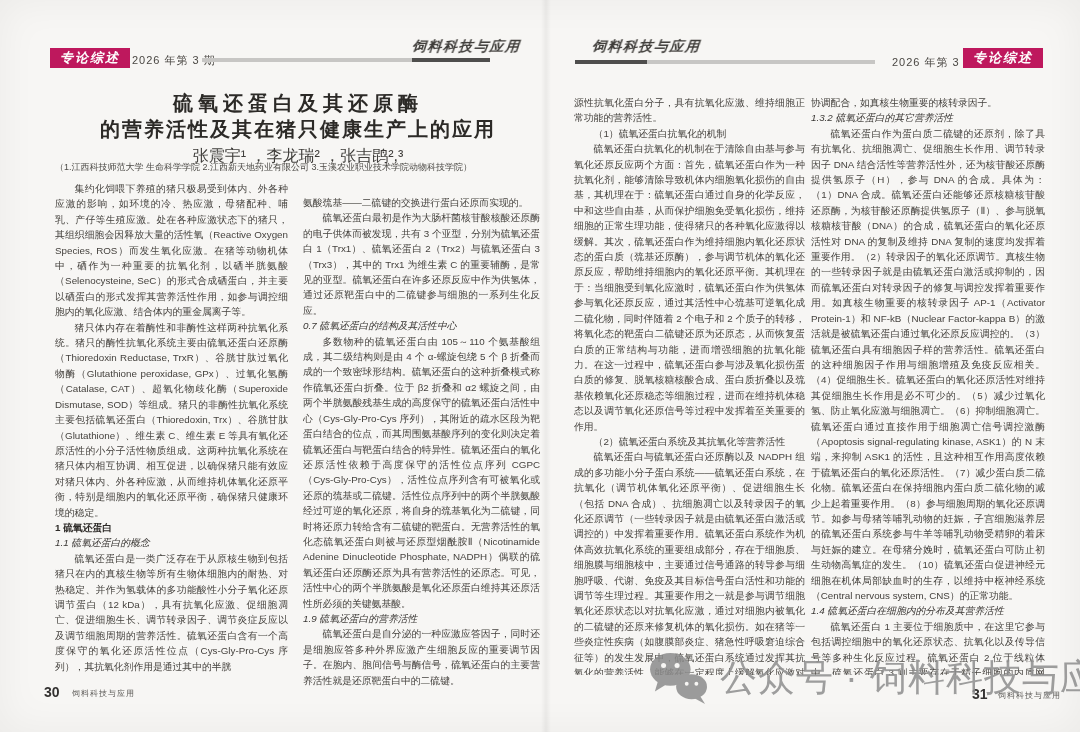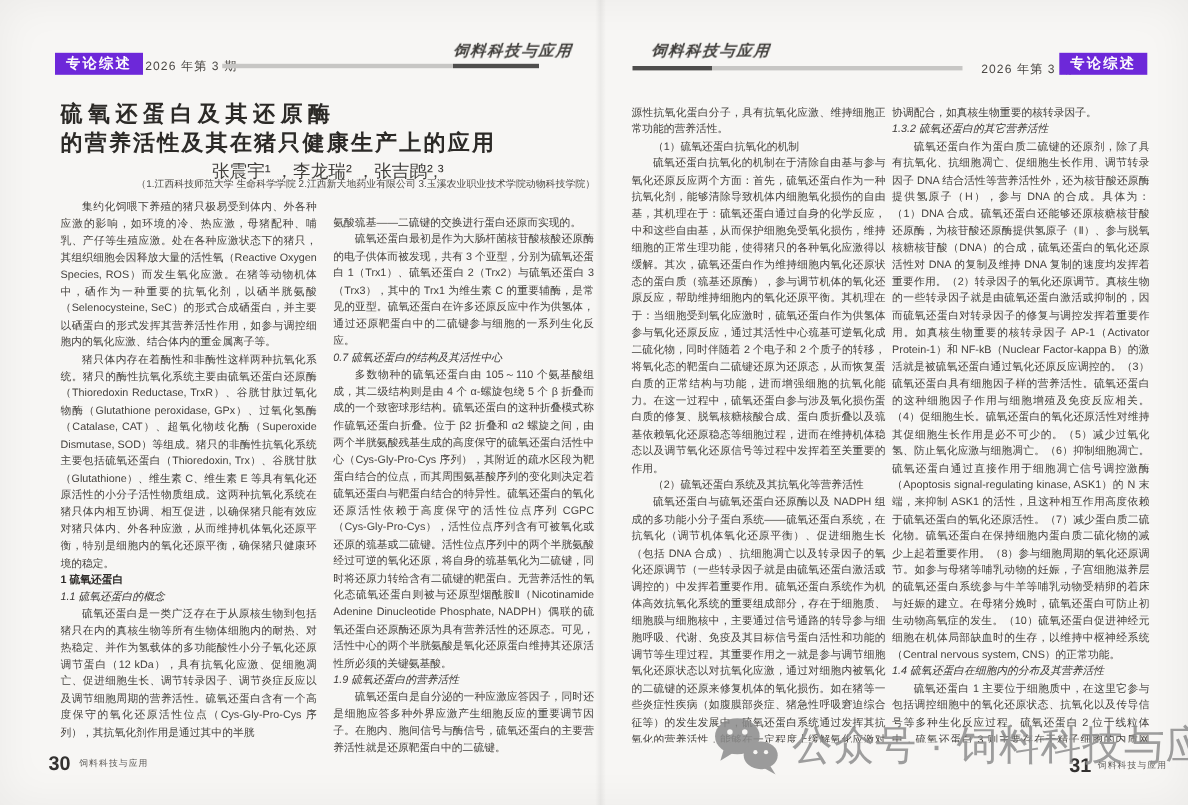--- a/index.html
+++ b/index.html
@@ -3,49 +3,49 @@
 <meta charset="utf-8">
 <style>
   html,body{margin:0;padding:0;}
   body{font-family:"Liberation Sans",sans-serif;background:#e9e8e6;}
   #canvas{position:relative;width:1080px;height:732px;background:#f7f6f4;overflow:hidden;
           box-shadow:inset 0 0 40px rgba(0,0,0,0.05);}
   .gutter{position:absolute;left:541px;top:0;width:10px;height:732px;
           background:linear-gradient(to right,rgba(0,0,0,0),rgba(0,0,0,0.05),rgba(0,0,0,0));}
 
   
-  .badge{position:absolute;background:#6d28d9;color:#fdfdfd;font-weight:bold;
+  .badge{position:absolute;background:#be185d;color:#fdfdfd;font-weight:bold;font-style:italic;
          font-size:13px;padding:3px 10px 4px 10px;letter-spacing:2px;line-height:1;}
   .issue{position:absolute;font-size:11px;color:#4a4743;letter-spacing:1px;}
   .rule{position:absolute;height:4px;}
   .rule-left{background:linear-gradient(to right,#c7c6c4 0%,#c7c6c4 73%,#4f4e4d 73%,#4f4e4d 100%);}
   .rule-right{background:linear-gradient(to right,#4f4e4d 0%,#4f4e4d 24%,#c7c6c4 24%,#c7c6c4 100%);}
   .logo{position:absolute;font-size:14px;font-weight:bold;font-style:italic;color:#3f3d3a;
         letter-spacing:1.5px;transform:skewX(-6deg);filter:blur(0.3px);}
 
   
-  .title{position:absolute;left:55px;width:486px;text-align:left;font-weight:bold;color:#2c2a27;
+  .title{position:absolute;left:55px;width:486px;text-align:center;font-weight:bold;color:#2c2a27;
          filter:blur(0.3px);}
   .title1{top:90px;font-size:20px;letter-spacing:5px;}
   .title2{top:116px;font-size:20px;letter-spacing:2px;}
   .authors{position:absolute;left:55px;width:486px;top:146px;text-align:center;font-size:16px;
            color:#3e3c39;filter:blur(0.3px);}
-  .affil{position:absolute;left:55px;width:486px;top:161px;text-align:right;font-size:9px;
+  .affil{position:absolute;left:55px;width:486px;top:161px;text-align:left;font-size:9px;
          color:#4c4a46;filter:blur(0.35px);}
 
   
   .col{position:absolute;overflow:hidden;font-size:9.8px;line-height:15.4px;color:#45423e;
        text-align:justify;filter:blur(0.35px);}
   .blk.p{text-indent:2em;}
   .blk.pc{text-indent:0;}
   .blk.h{font-weight:bold;color:#2e2b28;text-indent:0;}
   .blk.s{font-style:italic;color:#3a3734;text-indent:0;}
 
   
-  .pagenum{position:absolute;font-size:18px;font-weight:bold;color:#333130;filter:blur(0.3px);}
+  .pagenum{position:absolute;font-size:14px;font-weight:bold;color:#333130;filter:blur(0.3px);}
   .footmark{position:absolute;font-size:8px;color:#5a5855;letter-spacing:1px;filter:blur(0.7px);}
 
   
   .watermark{position:absolute;left:648px;top:650px;display:flex;align-items:center;gap:10px;
              opacity:0.85;z-index:5;}
   .wm-icon{width:62px;height:56px;}
   .wm-text{font-size:37px;color:#8e8e8e;letter-spacing:1px;white-space:nowrap;filter:blur(0.4px);}
 </style>
 </head>
 <body>

